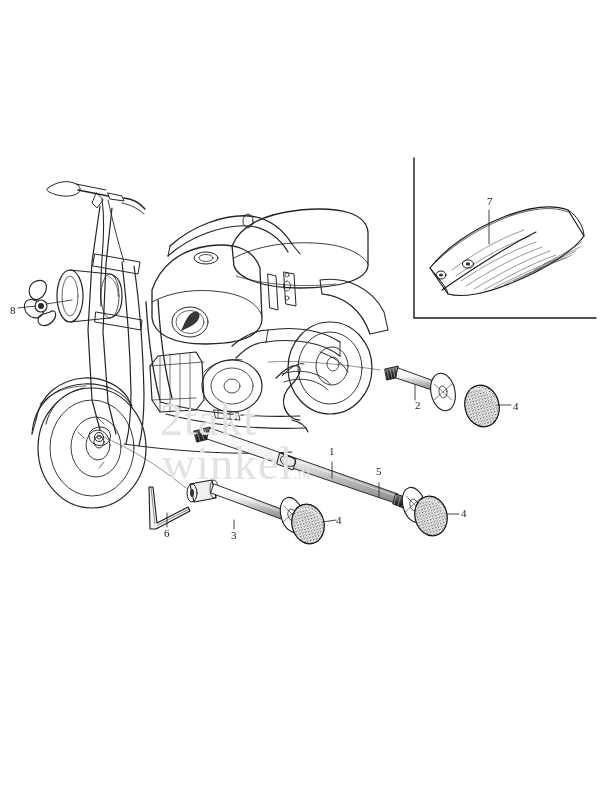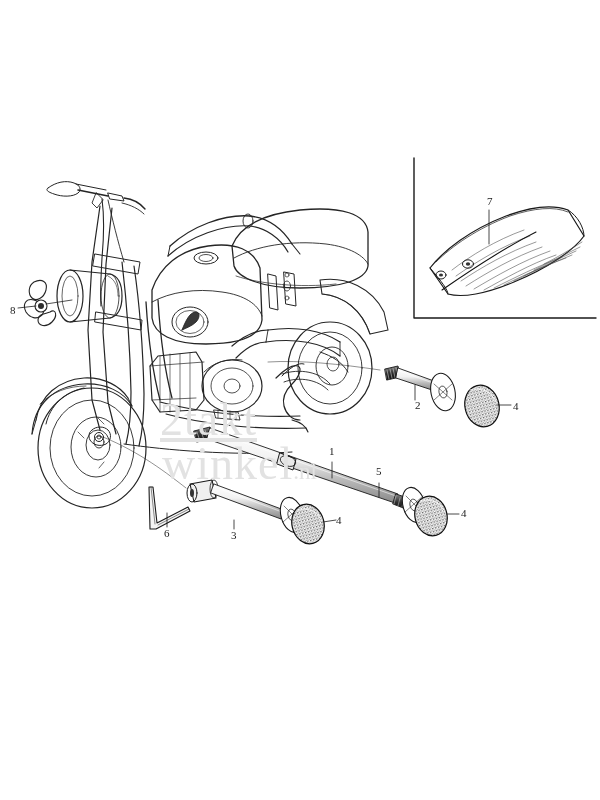--- a/index.html
+++ b/index.html
@@ -45,24 +45,24 @@
     user-select: none;
   }
   .wm-line {
     font-family: "Liberation Serif", serif;
     color: #e2e2e2;
     font-size: 46px;
     line-height: 44px;
     letter-spacing: 1px;
     white-space: nowrap;
   }
-  .wm-line.l1 { padding-left: 0px; text-decoration: underline; }
+  .wm-line.l1 { padding-left: 0px; }
   .wm-line.l2 { padding-left: 2px; }
   .wm-tld {
-    font-size: 23px;
+    font-size: 17px;
     letter-spacing: 0px;
     vertical-align: baseline;
   }
 </style>
 </head>
 <body>
 
 <div id="page">
 
   <svg class="diagram-svg" viewBox="0 0 600 800">

